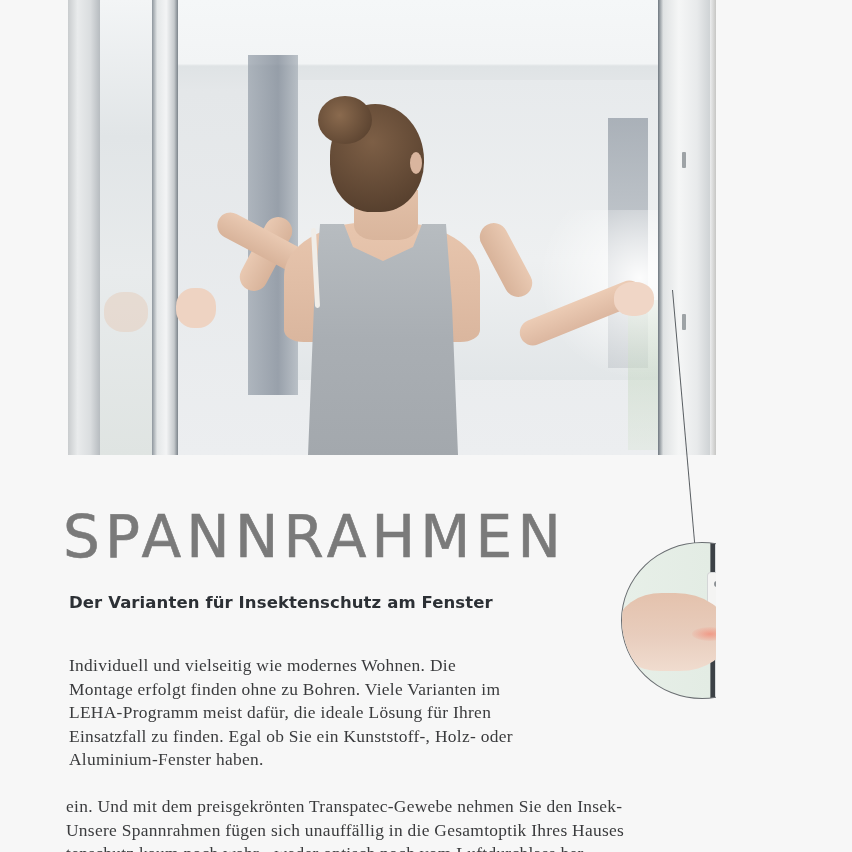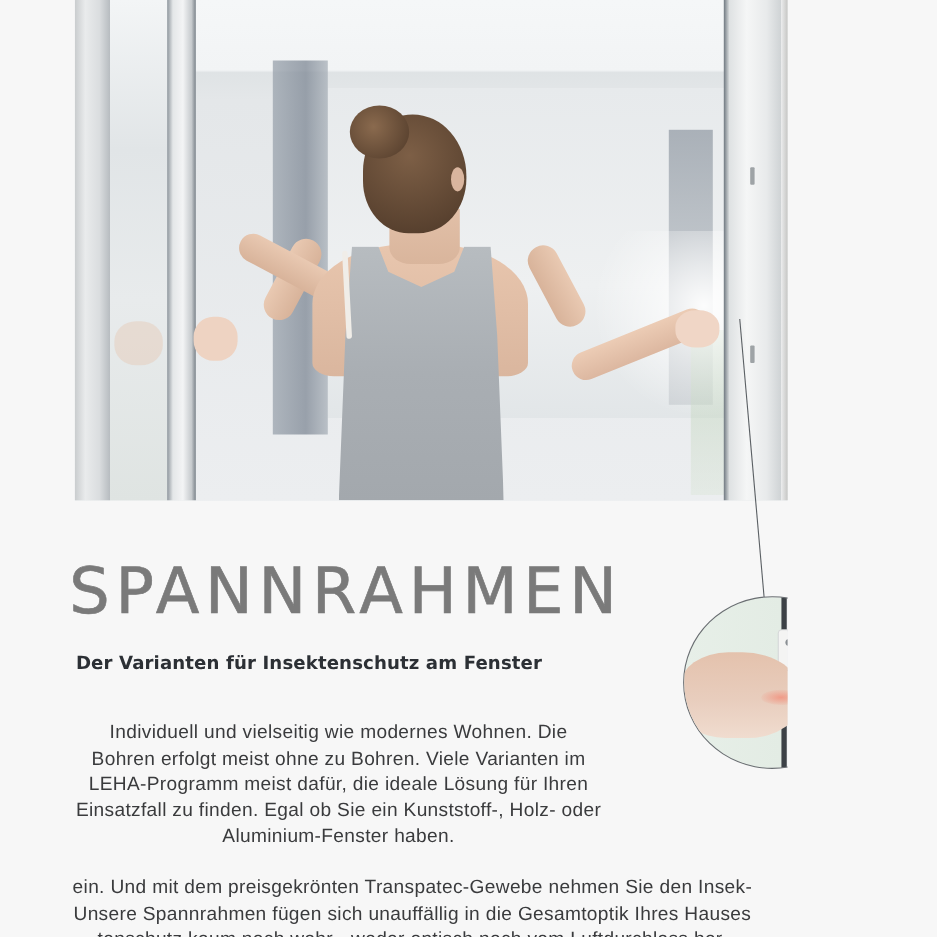--- a/index.html
+++ b/index.html
@@ -229,26 +229,25 @@
       font-family: "DejaVu Sans", sans-serif;
       font-weight: bold;
       font-size: 16.5px;
       color: #2c3035;
       white-space: nowrap;
       letter-spacing: 0.1px;
     }
     .para {
       position: absolute;
       margin: 0;
-      font-family: Liberation Sans, sans-serif;
+      font-family: Liberation Serif, serif;
       font-size: 17.4px;
       line-height: 23.6px;
       color: #3a3b3d;
       letter-spacing: 0.3px;
-      text-align: center;
     }
     .para span { display: block; white-space: nowrap; }
     .para-1 { left: 69px; top: 654px; }
     .para-2 { left: 66px; top: 795px; }
   </style>
 </head>
 <body>
 
 <div class="page">
 
@@ -294,21 +293,21 @@
     <div class="hand"></div>
     <div class="fingertip-glow"></div>
     <div class="latch"></div>
   </div>
 
   <h1 class="title">SPANNRAHMEN</h1>
   <h2 class="subtitle">Der Varianten für Insektenschutz am Fenster</h2>
 
   <p class="para para-1">
     <span>Individuell und vielseitig wie modernes Wohnen. Die</span>
-    <span>Bohren erfolgt meist ohne zu Bohren. Viele Varianten im</span>
+    <span>Montage erfolgt finden ohne zu Bohren. Viele Varianten im</span>
     <span>LEHA-Programm meist dafür, die ideale Lösung für Ihren</span>
     <span>Einsatzfall zu finden. Egal ob Sie ein Kunststoff-, Holz- oder</span>
     <span>Aluminium-Fenster haben.</span>
   </p>
 
   <p class="para para-2">
     <span>ein. Und mit dem preisgekrönten Transpatec-Gewebe nehmen Sie den Insek-</span>
     <span>Unsere Spannrahmen fügen sich unauffällig in die Gesamtoptik Ihres Hauses</span>
     <span>tenschutz kaum noch wahr - weder optisch noch vom Luftdurchlass her.</span>
   </p>

